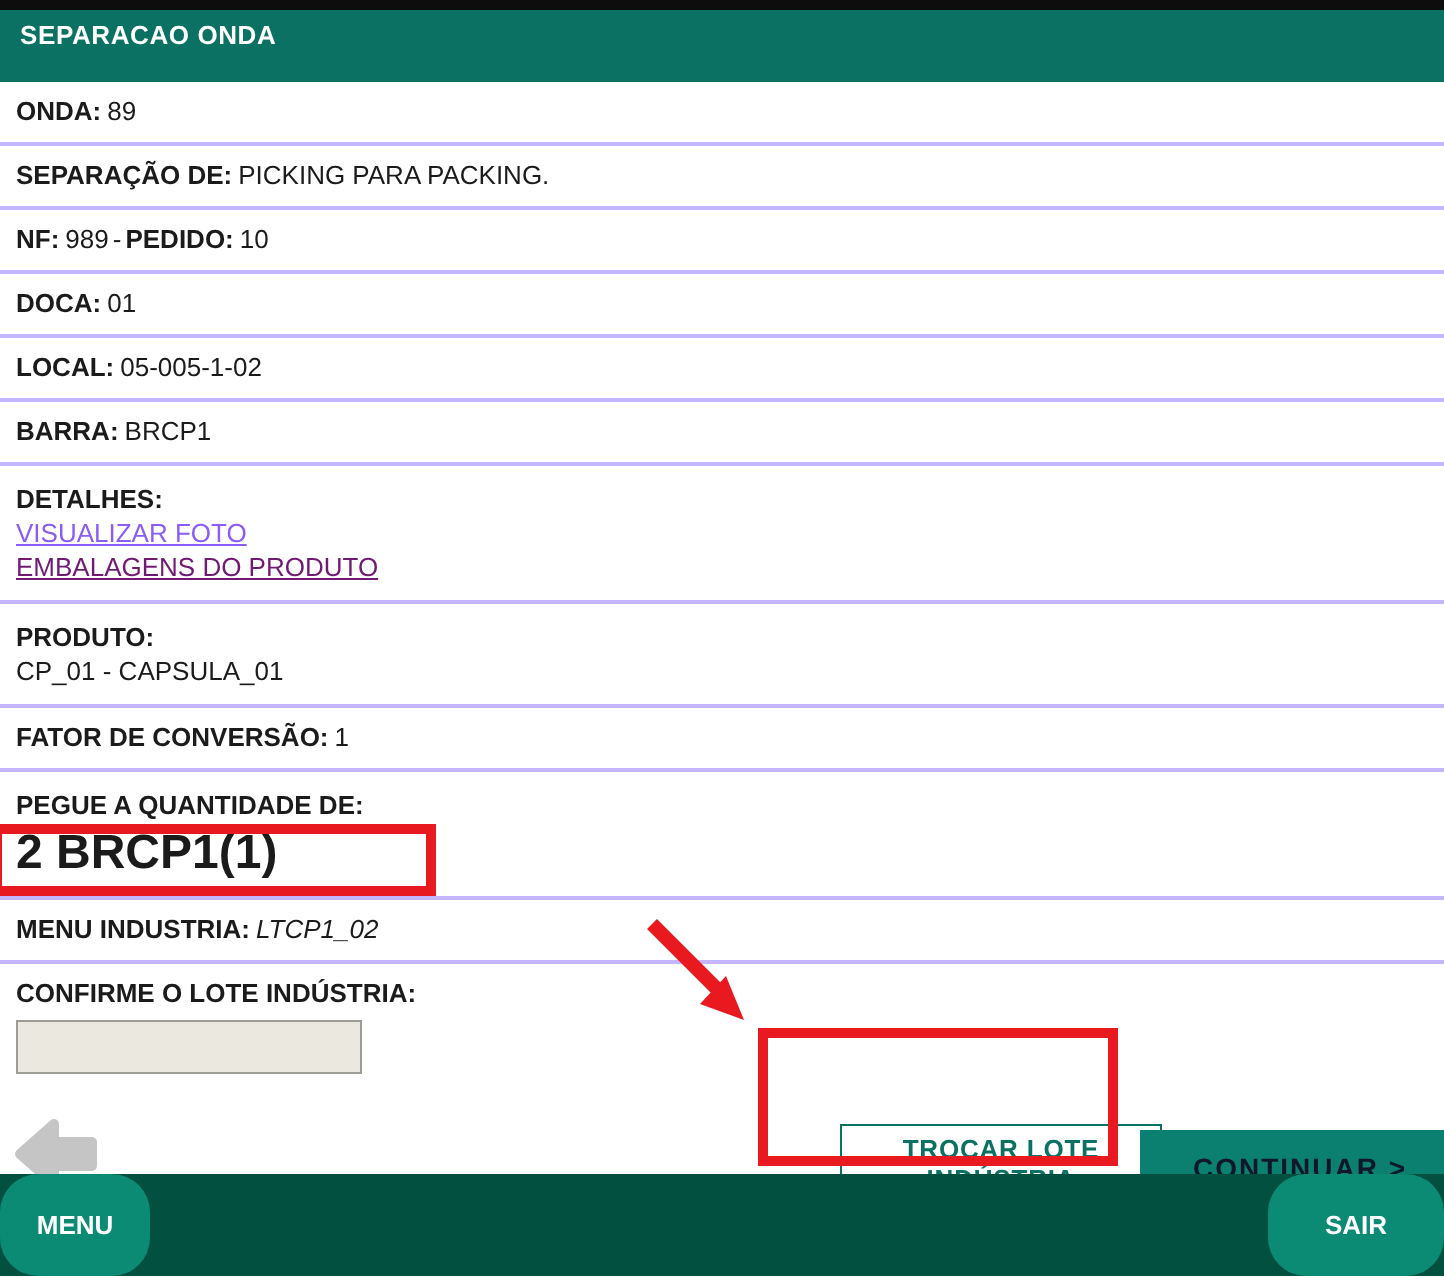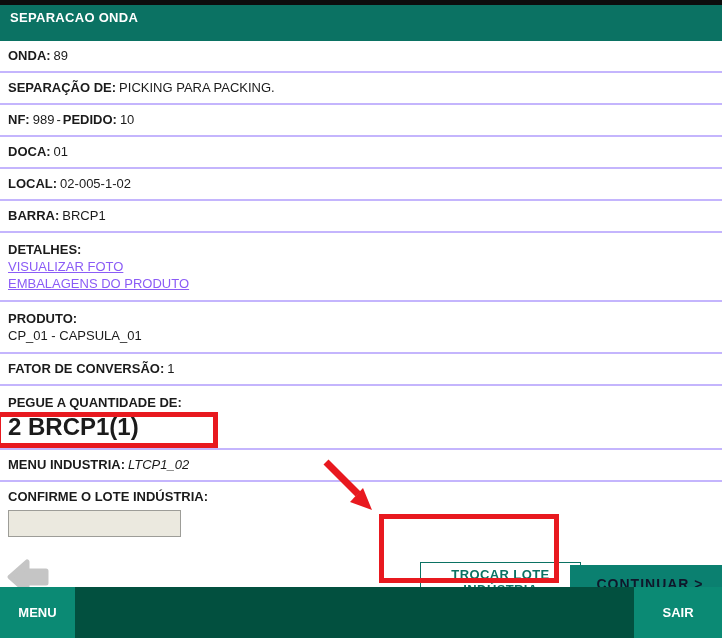--- a/index.html
+++ b/index.html
@@ -14,21 +14,21 @@
   }
   .row{
     padding:8px;border-bottom:2px solid #c4b5fd;
     font-size:13px;line-height:14px;
   }
   .row .lbl{font-weight:bold;margin-right:3px;}
   .row .sep{margin:0 2px;}
   .row .line{line-height:17px;}
   .link{display:inline-block;text-decoration:underline;line-height:17px;cursor:pointer;}
   .link-blue{color:#8b5cf6;}
-  .link-purple{color:#8b5cf6;}
+  .link-purple{color:#701a75;}
   .big{font-size:24px;font-weight:bold;line-height:26px;margin-top:3px;}
   .italic-val{font-style:italic;margin-top:36px;}
   .row-confirme{border-bottom:none;}
   .lote-input{
     display:block;margin-top:6px;width:173px;height:27px;
     background:#ebe9df;border:1px solid #9d9d98;box-sizing:border-box;
   }
   .action-area{position:relative;height:72px;}
   .back-btn{position:absolute;left:6px;top:8px;cursor:pointer;background:none;border:none;padding:0;}
   .btn-trocar{
@@ -37,21 +37,21 @@
     font-family:"Liberation Sans",sans-serif;font-weight:bold;font-size:13px;letter-spacing:.4px;cursor:pointer;margin-left:28px;
   }
   .btn-continuar{
     position:absolute;left:570px;top:20px;width:160px;height:38px;
     background:#0b8070;border:none;color:#0f172a;
     font-family:"Liberation Sans",sans-serif;font-weight:bold;font-size:14px;letter-spacing:1px;cursor:pointer;
   }
   .footer{position:absolute;left:0;top:587px;width:722px;height:51px;background:#02503f;}
   .footer-btn{
     position:absolute;top:0;height:51px;background:#0b8a74;color:#ffffff;
-    font-weight:bold;font-size:13px;display:flex;align-items:center;justify-content:center;cursor:pointer;
+    font-weight:bold;font-size:13px;display:flex;align-items:center;justify-content:center;cursor:pointer;border-radius:19px;
   }
   .menu-btn{left:0;width:75px;}
   .sair-btn{right:0;width:88px;}
   .overlay{position:absolute;left:0;top:0;width:722px;height:644px;pointer-events:none;}
   .ann-rect{position:absolute;border:5px solid #e8191f;}
   .ann-rect-lote{left:-4px;top:412px;width:212px;height:26px;}
   .ann-rect-trocar{left:379px;top:514px;width:170px;height:59px;}
   .ann-arrow{position:absolute;left:308px;top:450px;}
 </style>
 </head>
@@ -73,21 +73,21 @@
 
 <div class="row">
   <span class="lbl">NF:</span><span>989</span><span class="sep">-</span><span class="lbl">PEDIDO:</span><span>10</span>
 </div>
 
 <div class="row">
   <span class="lbl">DOCA:</span><span>01</span>
 </div>
 
 <div class="row">
-  <span class="lbl">LOCAL:</span><span>02-005-1-02</span>
+  <span class="lbl">LOCAL:</span><span>05-005-1-02</span>
 </div>
 
 <div class="row">
   <span class="lbl">BARRA:</span><span>BRCP1</span>
 </div>
 
 <div class="row">
   <div class="line"><span class="lbl">DETALHES:</span></div>
   <a class="link link-blue">VISUALIZAR FOTO</a><br>
   <a class="link link-purple">EMBALAGENS DO PRODUTO</a>

